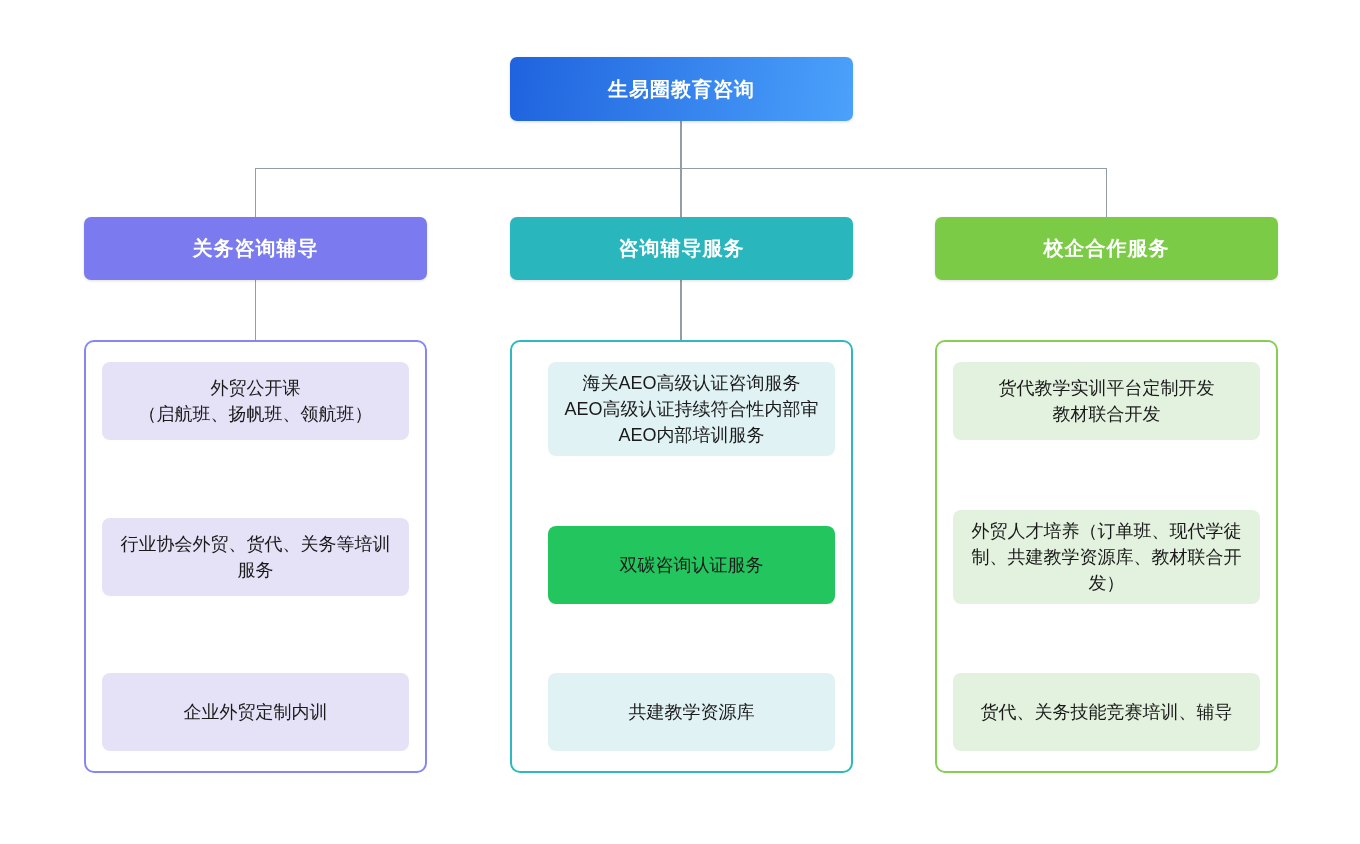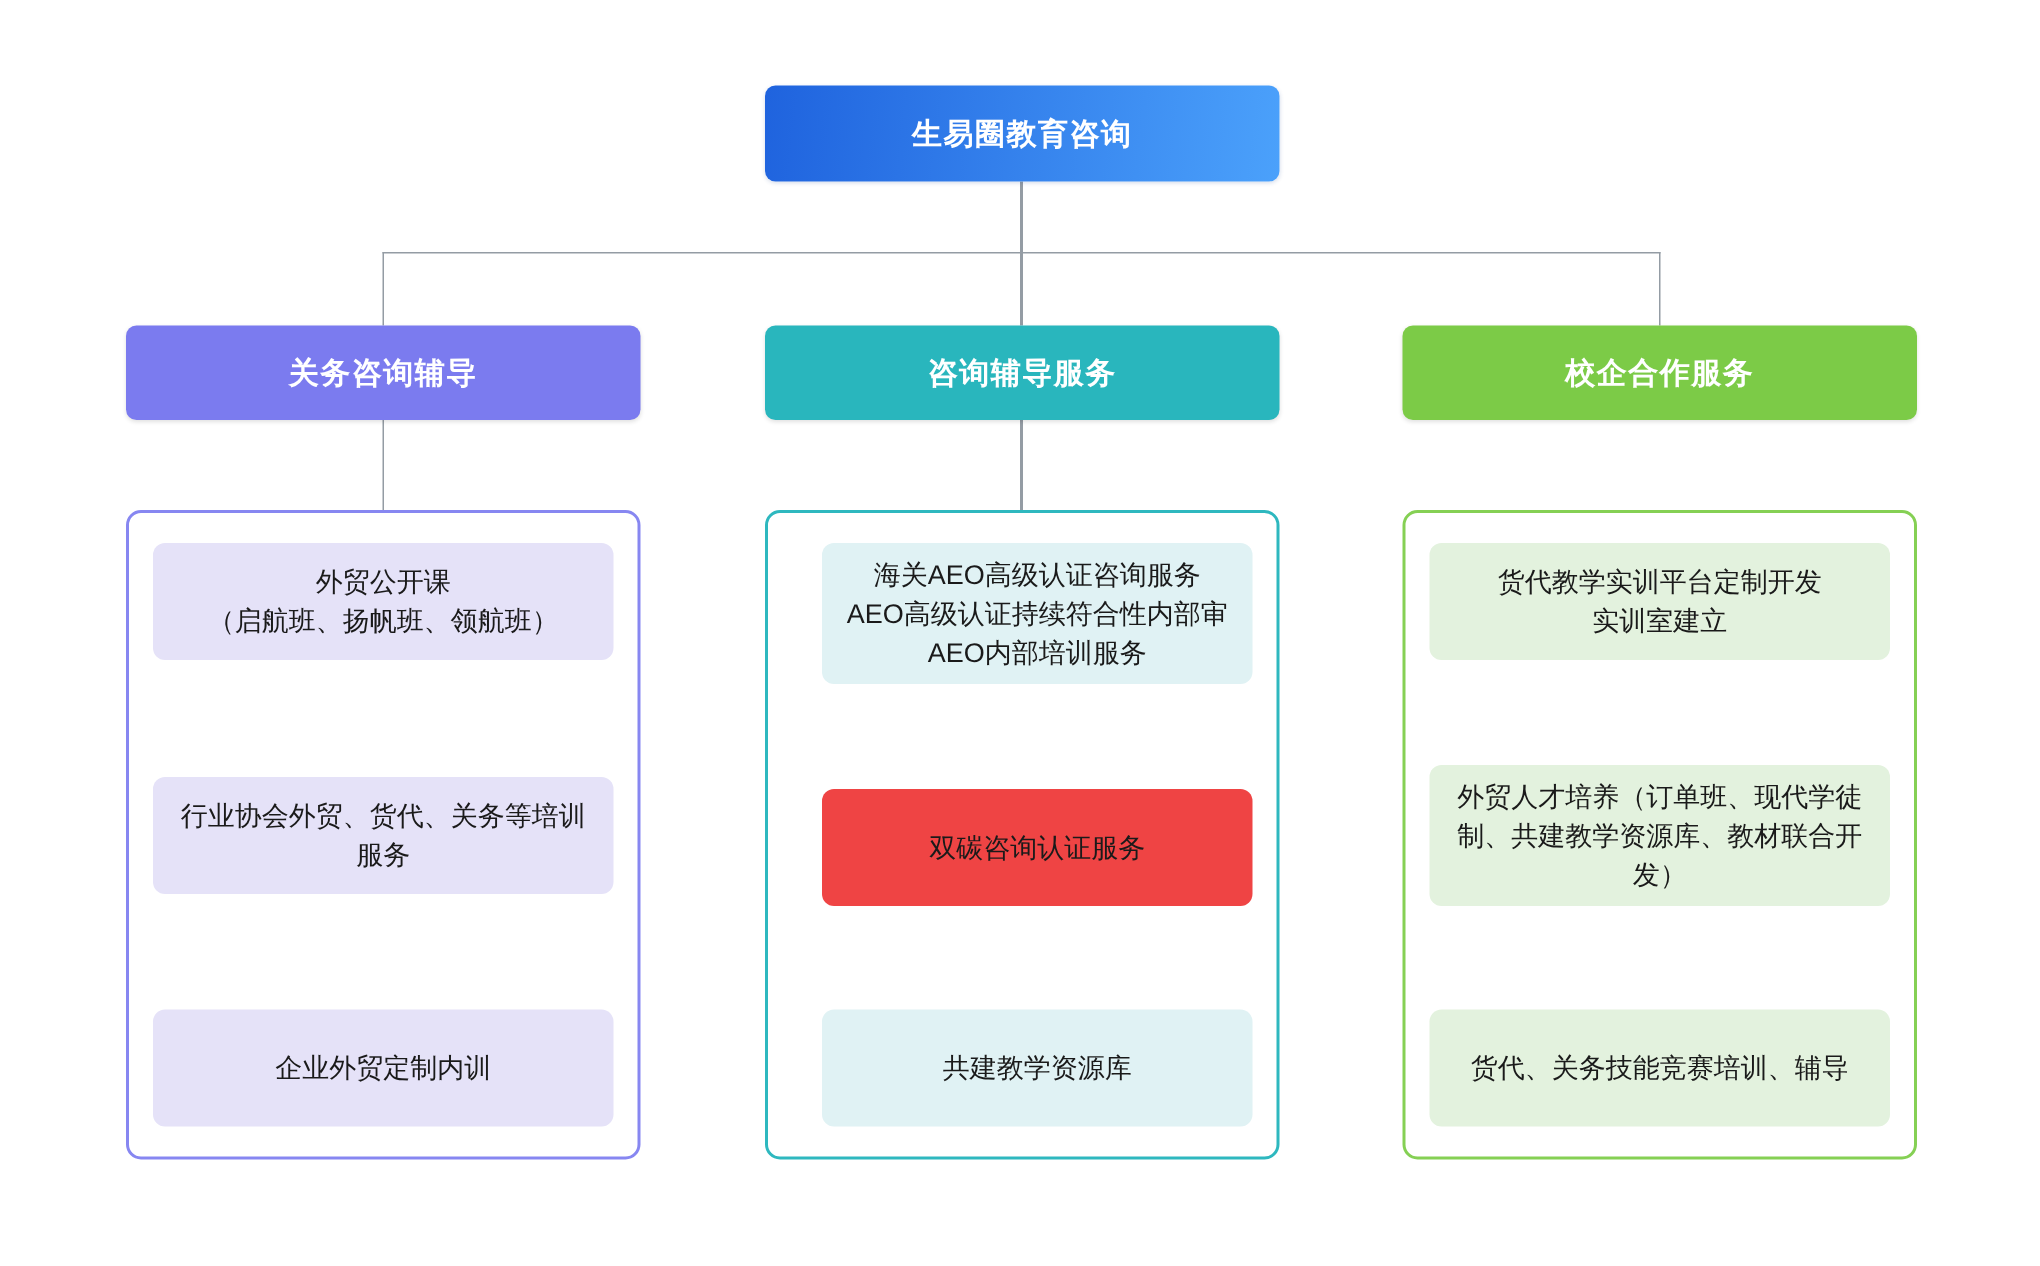--- a/index.html
+++ b/index.html
@@ -99,30 +99,30 @@
   </div>
 
   <div class="b1">
     <div class="branch-header pos-1" style="background: rgb(41, 182, 189);">
       <span>咨询辅导服务</span>
     </div>
     <div class="branch-container pos-1" style="border-color: rgb(46, 184, 191);">
       <div class="leaf-item" style="background: rgb(224, 242, 244);">海关AEO高级认证咨询服务
 AEO高级认证持续符合性内部审
 AEO内部培训服务</div>
-      <div class="leaf-item" style="background: #ef4444;">双碳咨询认证服务</div>
+      <div class="leaf-item" style="background: #22c55e;">双碳咨询认证服务</div>
       <div class="leaf-item" style="background: rgb(224, 242, 244);">共建教学资源库</div>
     </div>
   </div>
 
   <div class="b2">
     <div class="branch-header pos-2" style="background: rgb(124, 203, 71);">
       <span>校企合作服务</span>
     </div>
     <div class="branch-container pos-2" style="border-color: rgb(133, 208, 84);">
       <div class="leaf-item" style="background: rgb(227, 242, 222);">货代教学实训平台定制开发
-实训室建立</div>
+教材联合开发</div>
       <div class="leaf-item" style="background: rgb(227, 242, 222);">外贸人才培养（订单班、现代学徒制、共建教学资源库、教材联合开发）</div>
       <div class="leaf-item" style="background: rgb(227, 242, 222);">货代、关务技能竞赛培训、辅导</div>
     </div>
   </div>
 
 </div>
 
 </body></html>

